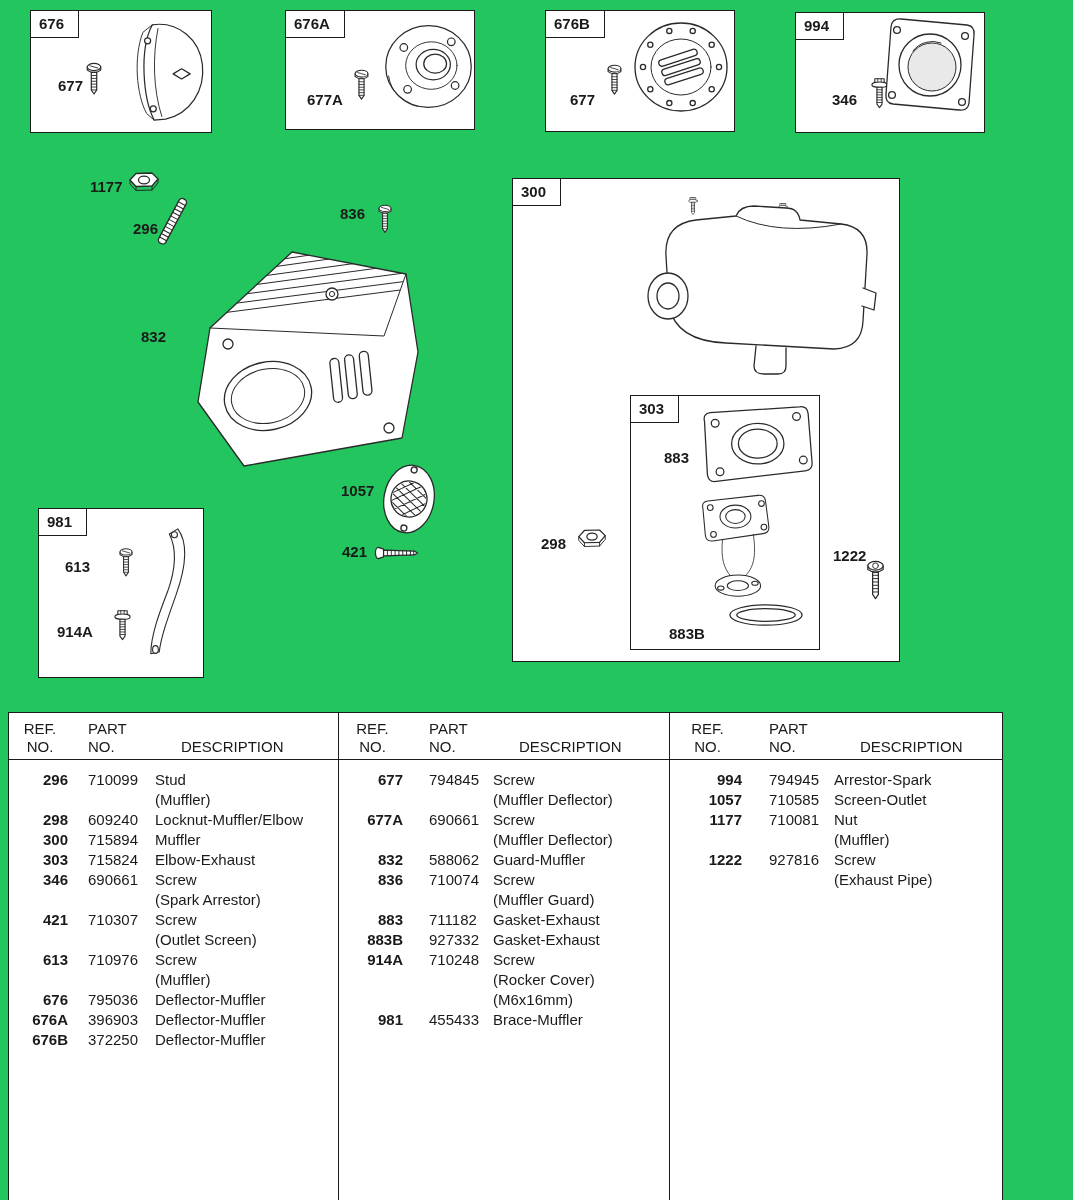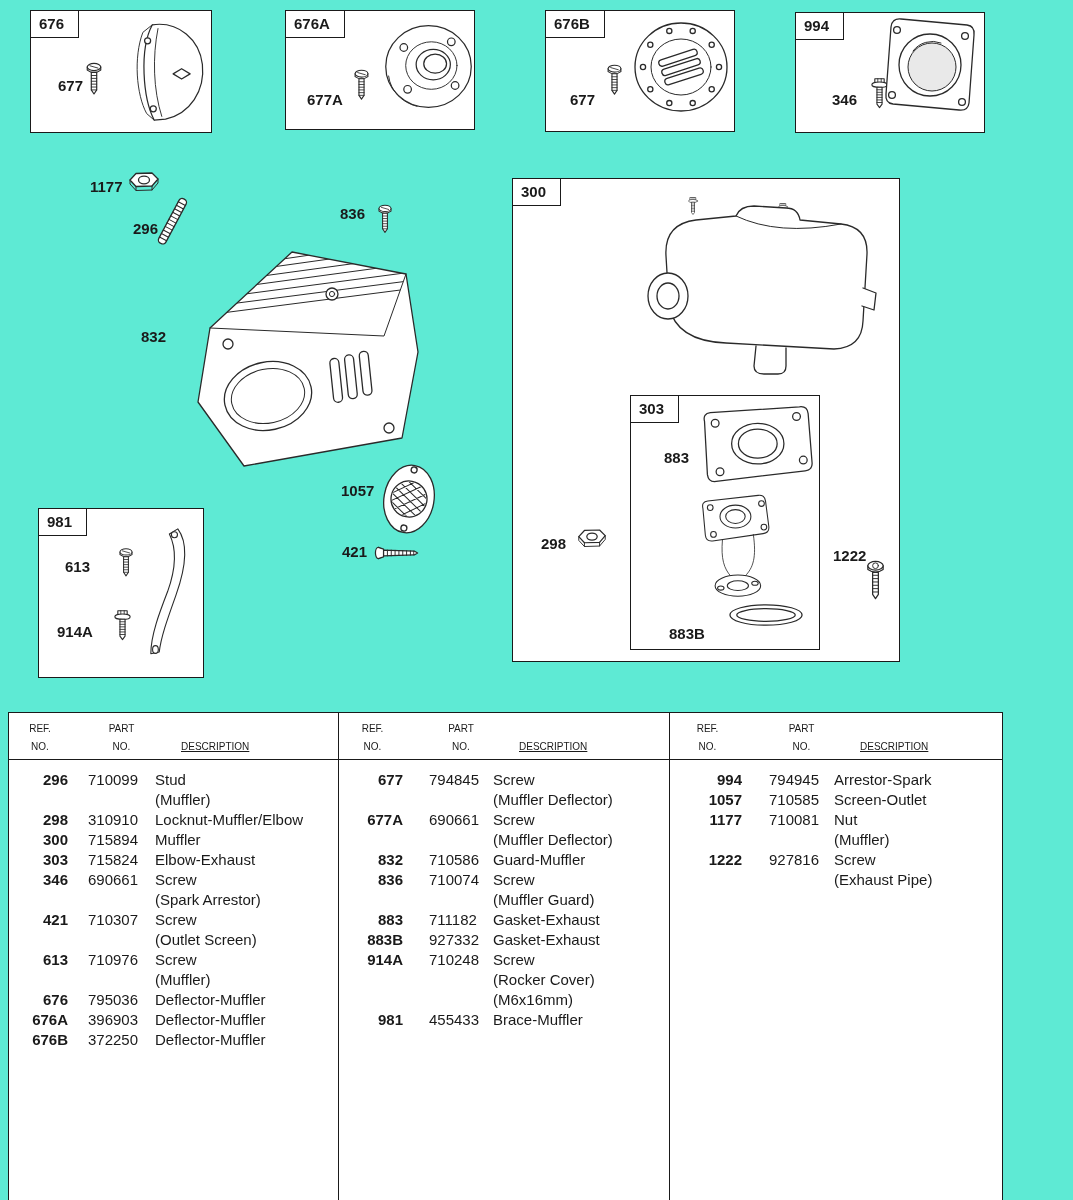--- a/index.html
+++ b/index.html
@@ -1,18 +1,18 @@
 <!DOCTYPE html>
 <html><head>
 <meta charset="utf-8">
 <style>
   * { margin:0; padding:0; box-sizing:border-box; }
   html,body { background:#ffffff; }
   body { font-family:"Liberation Sans", sans-serif; color:#1a1a1a; }
-  .page { position:relative; width:1073px; height:1200px; background:#5eead4; overflow:hidden; }
+  .page { position:relative; width:1073px; height:1200px; background:#22c55e; overflow:hidden; }
 
   .panel { position:absolute; border:1px solid #1a1a1a; background:#fff; }
   .panel-tag {
     position:absolute; top:-1px; left:-1px;
     border:1px solid #1a1a1a; background:#fff;
     font-weight:bold; font-size:15px; line-height:18px;
     padding:4px 14px 4px 8px; white-space:nowrap;
   }
   .callout { position:absolute; font-weight:bold; font-size:15px; line-height:16px; white-space:nowrap; }
   .fig { position:absolute; overflow:visible; }
@@ -29,24 +29,24 @@
   .tcol { position:absolute; top:0; bottom:0; }
   .tcol.c1 { left:0; width:329px; }
   .tcol.c2 { left:330px; width:330px; }
   .tcol.c3 { left:661px; width:334px; }
 
   .thead, .trow { display:grid; }
   .c1 .thead, .c1 .trow { grid-template-columns:62px 17px 67px 1fr; }
   .c2 .thead, .c2 .trow { grid-template-columns:67px 23px 64px 1fr; }
   .c3 .thead, .c3 .trow { grid-template-columns:75px 24px 65px 1fr; }
 
-  .thead { height:46px; align-items:end; padding-bottom:3px; font-size:10px; }
+  .thead { height:46px; align-items:end; padding-bottom:3px; font-size:15px; }
   .h-ref  { grid-column:1; text-align:center; white-space:pre-line; line-height:18px; }
-  .h-part { grid-column:3; text-align:center; white-space:pre-line; line-height:18px; }
-  .h-desc { grid-column:4; padding-left:26px; line-height:18px;text-decoration:underline; }
+  .h-part { grid-column:3; white-space:pre-line; line-height:18px; }
+  .h-desc { grid-column:4; padding-left:26px; line-height:18px; }
 
   .tbody { padding-top:11px; }
   .trow { font-size:15px; line-height:20px; }
   .c-ref  { grid-column:1; text-align:right; padding-right:3px; font-weight:bold; }
   .c-part { grid-column:3; font-weight:normal; }
   .c-desc { grid-column:4; white-space:pre-line; }
 </style>
 </head>
 <body>
 
@@ -320,21 +320,21 @@
       </div>
       <div class="tbody">
         <div class="trow">
             <span class="c-ref">296</span>
             <span class="c-part">710099</span>
             <span class="c-desc">Stud
 (Muffler)</span>
           </div>
         <div class="trow">
             <span class="c-ref">298</span>
-            <span class="c-part">310910</span>
+            <span class="c-part">609240</span>
             <span class="c-desc">Locknut-Muffler/Elbow</span>
           </div>
         <div class="trow">
             <span class="c-ref">300</span>
             <span class="c-part">715894</span>
             <span class="c-desc">Muffler</span>
           </div>
         <div class="trow">
             <span class="c-ref">303</span>
             <span class="c-part">715824</span>
@@ -392,21 +392,21 @@
 (Muffler Deflector)</span>
           </div>
         <div class="trow">
             <span class="c-ref">677A</span>
             <span class="c-part">690661</span>
             <span class="c-desc">Screw
 (Muffler Deflector)</span>
           </div>
         <div class="trow">
             <span class="c-ref">832</span>
-            <span class="c-part">710586</span>
+            <span class="c-part">588062</span>
             <span class="c-desc">Guard-Muffler</span>
           </div>
         <div class="trow">
             <span class="c-ref">836</span>
             <span class="c-part">710074</span>
             <span class="c-desc">Screw
 (Muffler Guard)</span>
           </div>
         <div class="trow">
             <span class="c-ref">883</span>

